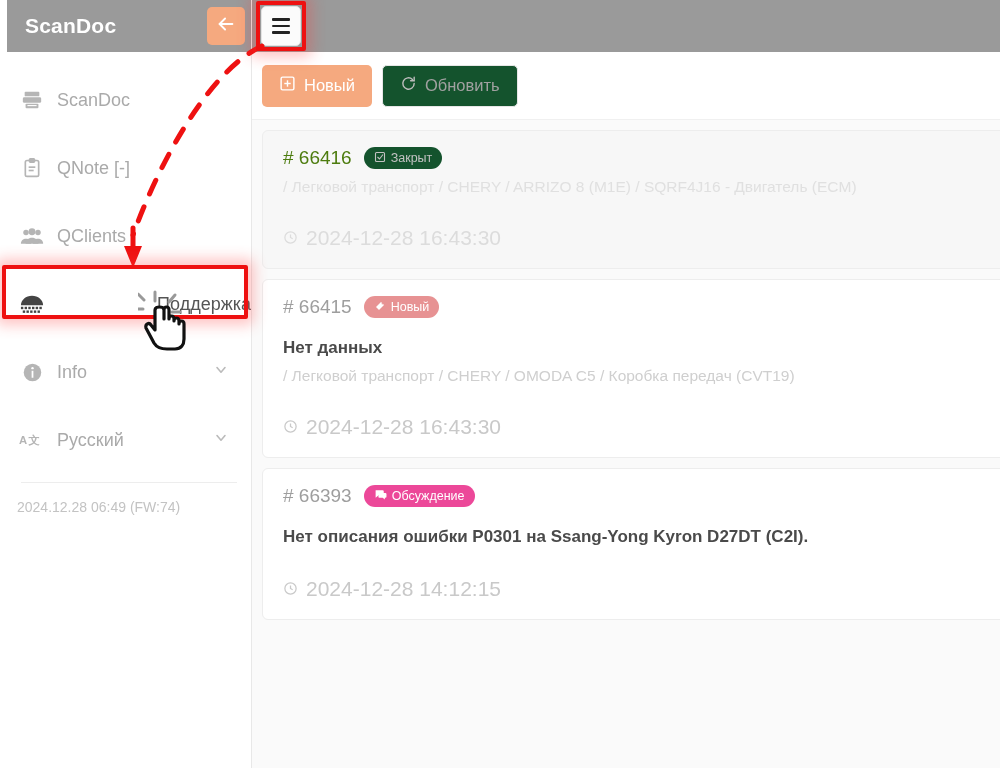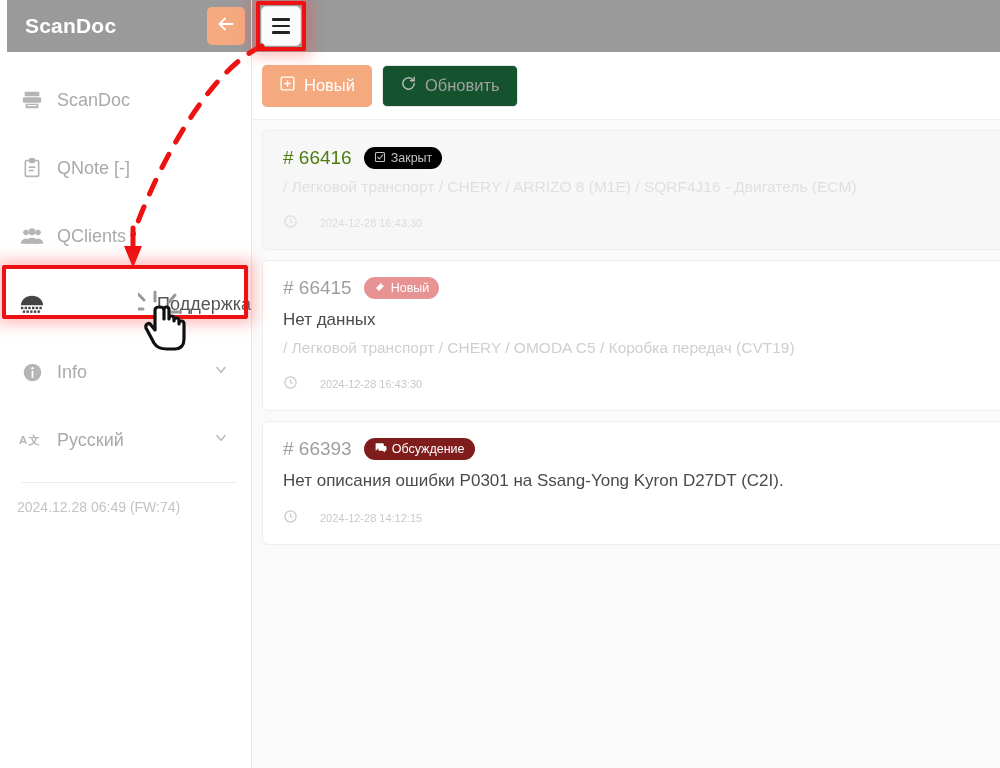--- a/index.html
+++ b/index.html
@@ -133,37 +133,37 @@
   .card-row1 { display: flex; align-items: center; gap: 12px; }
   .card-id { font-size: 19px; color: #9e9e9e; }
   .card.read .card-id { color: #4d7c0f; }
   .badge {
     display: inline-flex; align-items: center; gap: 5px;
     height: 22px; padding: 0 10px;
     border-radius: 11px;
     font-size: 12.5px;
     white-space: nowrap;
   }
-  .badge-closed { background: #000000; color: #c2c2c2; }
+  .badge-closed { background: #14532d; color: #c2c2c2; }
   .badge-new    { background: #e79293; color: #ffffff; }
-  .badge-disc   { background: #7f1d1d; color: #ffffff; }
+  .badge-disc   { background: #ec4899; color: #ffffff; }
   .card-title {
     font-size: 17px; color: #4a4a4a;
-    font-weight: normal;
-    margin-top: 11px;
+    font-weight: bold;
+    margin-top: 20px;
   }
   .card-path {
     font-size: 15.5px; color: #cfcfcf;
     margin-top: 9px;
   }
   .card.read .card-path { color: #e0e0e0; }
   .card-date {
-    font-size: 11px; color: #c9c9c9;
-    margin-top: 18px;
-    display: flex; align-items: center; gap: 22px;
+    font-size: 21px; color: #c9c9c9;
+    margin-top: 30px;
+    display: flex; align-items: center; gap: 8px;
   }
   .card.read .card-date { color: #dcdcdc; }
 
   
   .overlay {
     position: absolute; left: 0; top: 0;
     width: 1000px; height: 768px;
     pointer-events: none; z-index: 40;
   }
   .hl-box {

